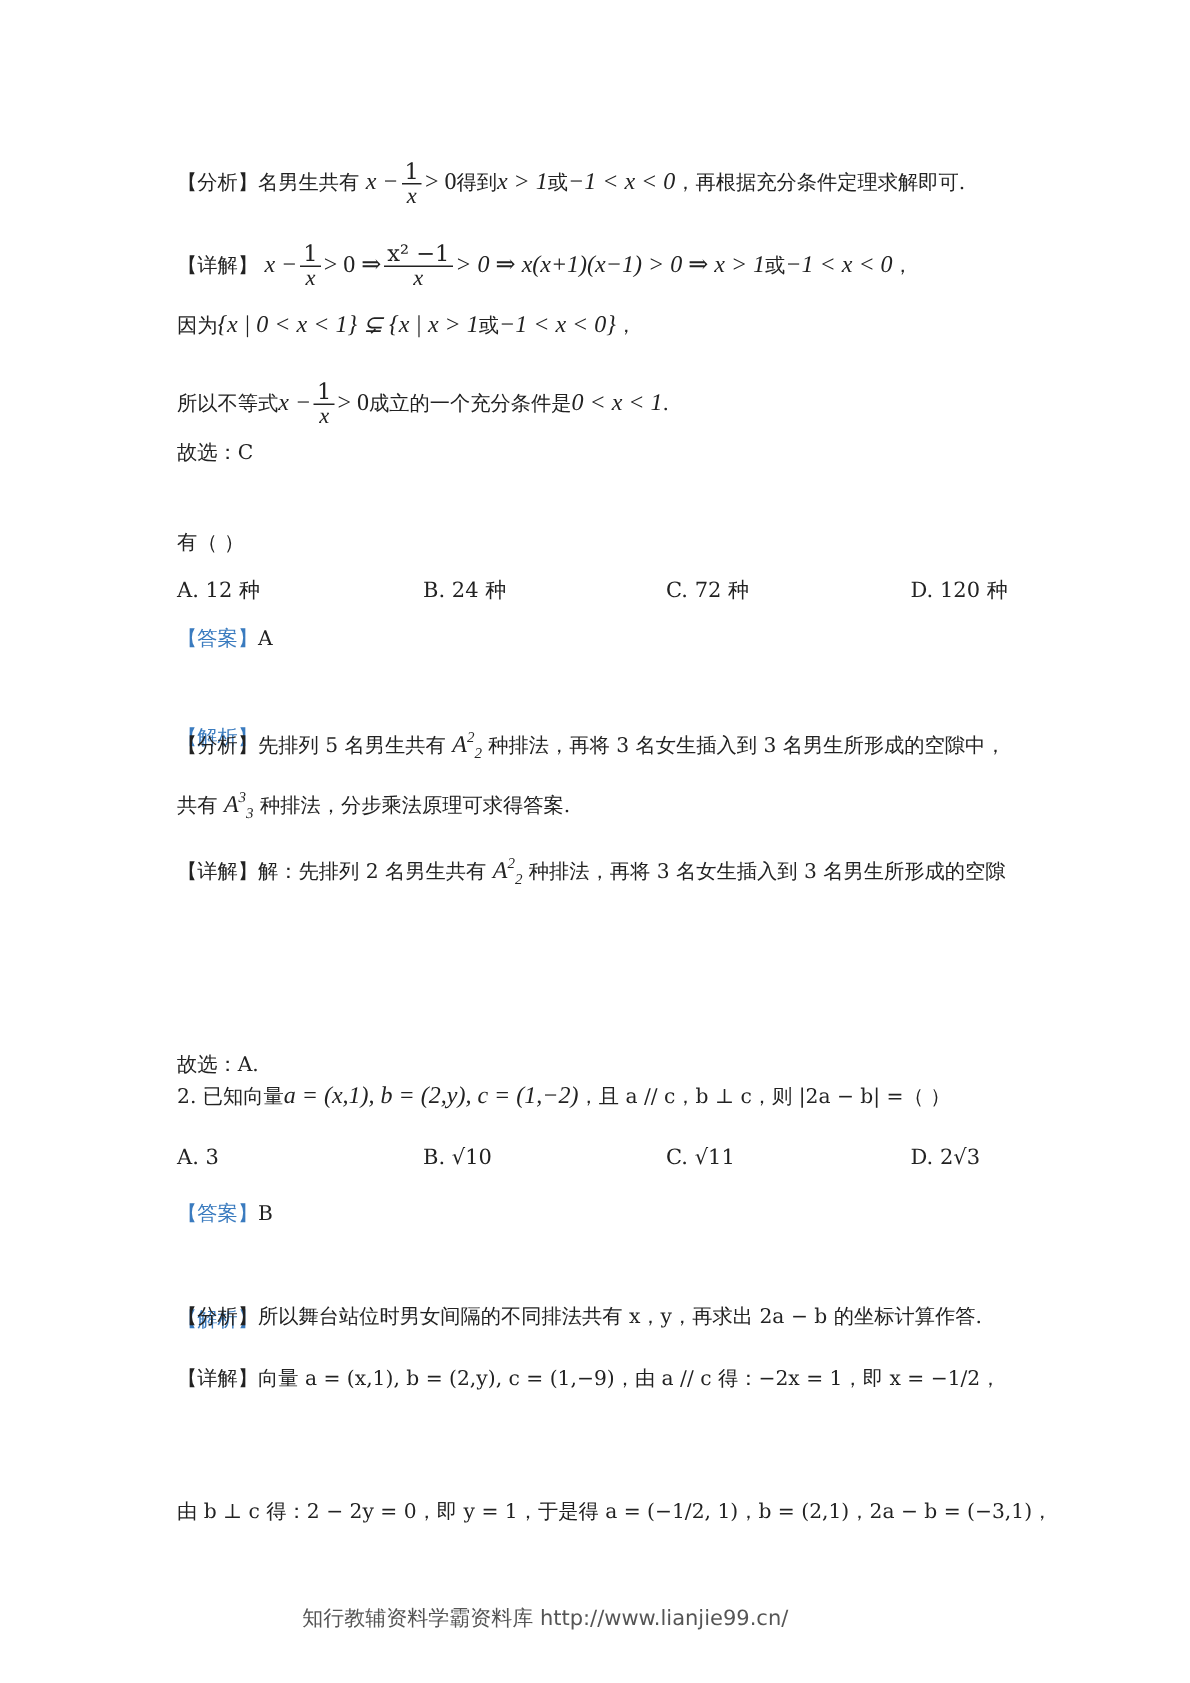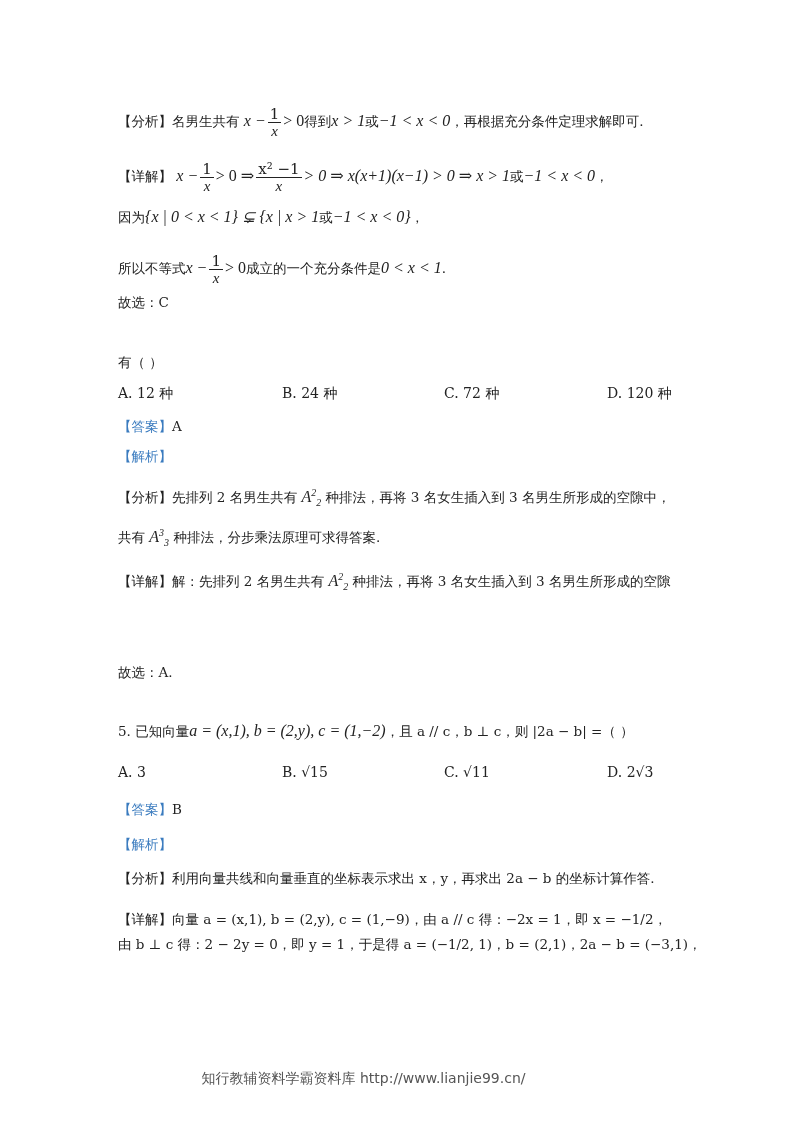--- a/index.html
+++ b/index.html
@@ -5,21 +5,21 @@
   html, body { margin: 0; padding: 0; background: #ffffff; }
   body { width: 793px; height: 1122px; position: relative; overflow: hidden;
          font-family: "DejaVu Serif", "Liberation Serif", serif; color: #222; }
   .page { position: absolute; left: 0; top: 0; width: 793px; height: 1122px; }
   .line { position: absolute; left: 118px; font-size: 13.5px; white-space: nowrap; line-height: 20px; }
   .m { font-family: "Liberation Serif", "DejaVu Serif", serif; font-style: italic; font-size: 16px; }
   .mr { font-family: "Liberation Serif", "DejaVu Serif", serif; font-size: 16px; }
   .frac { display: inline-flex; flex-direction: column; align-items: center; vertical-align: middle; margin: 0 2px; line-height: 16px; }
   .frac .num { border-bottom: 1px solid #222; padding: 0 2px; font-size: 15px; }
   .frac .den { font-size: 15px; font-style: italic; font-family: "Liberation Serif", serif; }
-  .blue { color: #3a7bbf; }
+  .blue { color: #3a7bbf; margin-top: 36px; }
   .opt { position: absolute; font-size: 14px; }
   .footer { position: absolute; left: 0; width: 727px; top: 1070px; text-align: center;
             font-family: "DejaVu Sans", "Liberation Sans", sans-serif; font-size: 14px; color: #555; }
   sup, sub { font-size: 10px; }
 </style>
 </head>
 <body>
 
 <div class="page">
 
@@ -61,54 +61,54 @@
   <div class="opt" style="left:282px; top:385px">B.  24 种</div>
   <div class="opt" style="left:444px; top:385px">C.  72 种</div>
   <div class="opt" style="left:607px; top:385px">D.  120 种</div>
 
   <div class="line" style="top:416px">
     <span class="blue">【答案】</span><span>A</span>
   </div>
   <div class="line blue" style="top:446px">【解析】</div>
 
   <div class="line" style="top:483px">
-    <span>【分析】</span><span>先排列 2 名男生共有</span>
+    <span>【分析】</span><span>先排列 5 名男生共有</span>
     <span class="m">A<sup>2</sup><sub>2</sub></span>
     <span>种排法，再将 3 名女生插入到 3 名男生所形成的空隙中，</span>
   </div>
   <div class="line" style="top:523px">
     <span>共有</span>
     <span class="m">A<sup>3</sup><sub>3</sub></span>
     <span>种排法，分步乘法原理可求得答案.</span>
   </div>
 
   <div class="line" style="top:567px">
     <span>【详解】</span><span>解：先排列 2 名男生共有</span>
     <span class="m">A<sup>2</sup><sub>2</sub></span>
     <span>种排法，再将 3 名女生插入到 3 名男生所形成的空隙</span>
   </div>
-  <div class="line" style="top:662px">故选：A.</div>
+  <div class="line" style="top:700px">故选：A.</div>
 
   <div class="line" style="top:721px">
-    <span>5.  已知向量</span><span class="m">a = (x,1), b = (2,y), c = (1,−2)</span><span>，且 a // c，b ⊥ c，则 |2a − b| =（      ）</span>
+    <span>2.  已知向量</span><span class="m">a = (x,1), b = (2,y), c = (1,−2)</span><span>，且 a // c，b ⊥ c，则 |2a − b| =（      ）</span>
   </div>
 
   <div class="opt" style="left:118px; top:764px">A.  3</div>
-  <div class="opt" style="left:282px; top:764px">B.  √15</div>
+  <div class="opt" style="left:282px; top:764px">B.  √10</div>
   <div class="opt" style="left:444px; top:764px">C.  √11</div>
   <div class="opt" style="left:607px; top:764px">D.  2√3</div>
 
   <div class="line" style="top:799px">
     <span class="blue">【答案】</span><span>B</span>
   </div>
   <div class="line blue" style="top:834px">【解析】</div>
 
   <div class="line" style="top:868px">
-    <span>【分析】</span><span>利用向量共线和向量垂直的坐标表示求出 x，y，再求出 2a − b 的坐标计算作答.</span>
+    <span>【分析】</span><span>所以舞台站位时男女间隔的不同排法共有 x，y，再求出 2a − b 的坐标计算作答.</span>
   </div>
 
   <div class="line" style="top:909px">
     <span>【详解】</span><span>向量 a = (x,1), b = (2,y), c = (1,−9)，由 a // c 得：−2x = 1，即 x = −1/2，</span>
   </div>
-  <div class="line" style="top:934px">由 b ⊥ c 得：2 − 2y = 0，即 y = 1，于是得 a = (−1/2, 1)，b = (2,1)，2a − b = (−3,1)，</div>
+  <div class="line" style="top:998px">由 b ⊥ c 得：2 − 2y = 0，即 y = 1，于是得 a = (−1/2, 1)，b = (2,1)，2a − b = (−3,1)，</div>
 
   <div class="footer">知行教辅资料学霸资料库 http://www.lianjie99.cn/</div>
 </div>
 
 </body></html>

